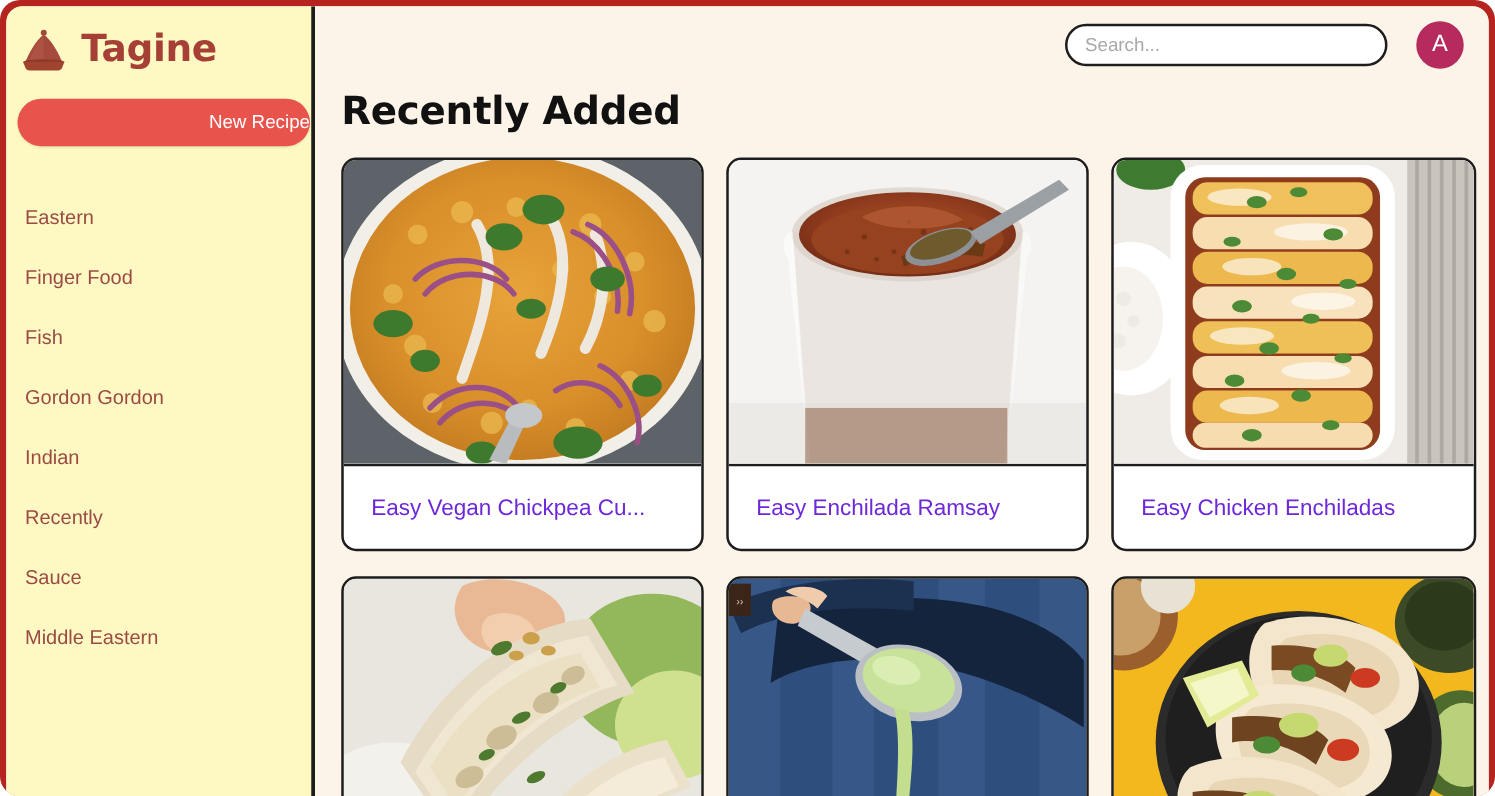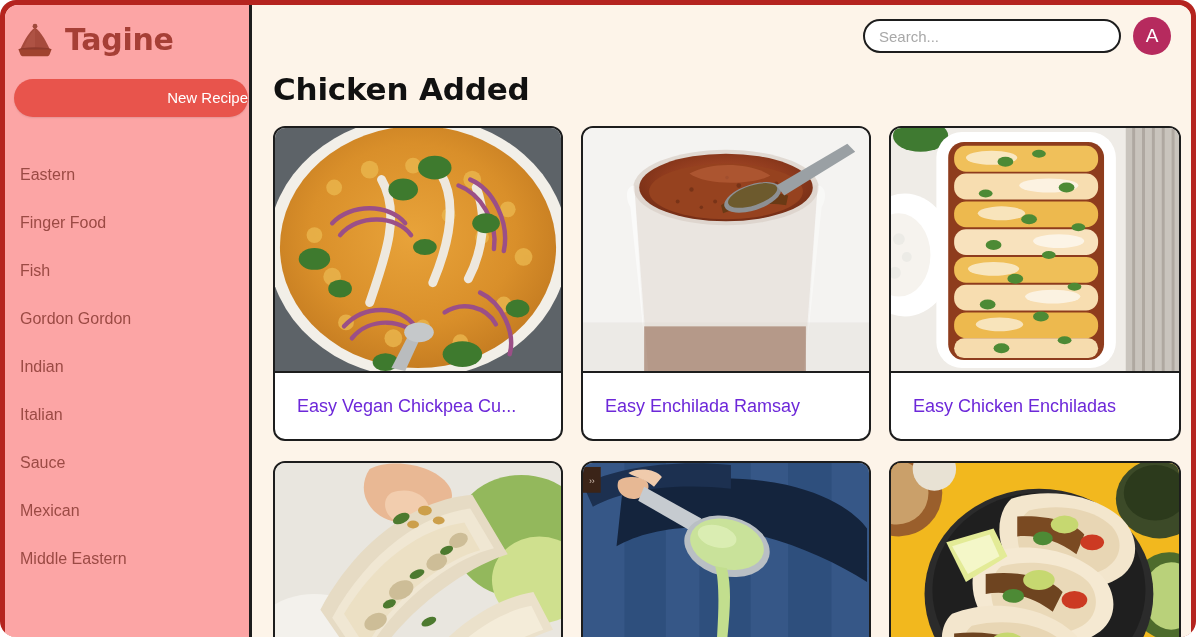--- a/index.html
+++ b/index.html
@@ -31,21 +31,21 @@
     overflow: hidden;
     display: flex;
     background: #fdf4e9;
   }
 
   
   #sidebar {
     width: 247px;
     min-width: 247px;
     height: 632px;
-    background: #fca5a5;
+    background: #fef9c3;
     border-right: 3px solid #1d1d1d;
     padding: 0;
     position: relative;
     overflow: hidden;
   }
 
   .brand {
     display: flex;
     align-items: center;
     gap: 9px;
@@ -102,21 +102,21 @@
     position: relative;
     overflow: hidden;
   }
 
   #topbar {
     height: 62px;
     display: flex;
     align-items: center;
     justify-content: flex-end;
     padding: 0 20px 0 0;
-    gap: 12px;
+    gap: 23px;
   }
 
   .search-box {
     width: 258px;
     height: 34px;
     border: 2px solid #1d1d1d;
     border-radius: 17px;
     background: #ffffff;
     padding: 0 14px;
     font-size: 15px;
@@ -210,35 +210,34 @@
       </div>
 
       <button class="new-recipe-btn">New Recipe</button>
 
       <ul class="cat-list">
         <li class="cat-item">Eastern</li>
         <li class="cat-item">Finger Food</li>
         <li class="cat-item">Fish</li>
         <li class="cat-item">Gordon Gordon</li>
         <li class="cat-item">Indian</li>
-        <li class="cat-item">Italian</li>
+        <li class="cat-item">Recently</li>
         <li class="cat-item">Sauce</li>
-        <li class="cat-item">Mexican</li>
         <li class="cat-item">Middle Eastern</li>
       </ul>
     </aside>
 
     <section id="main">
 
       <div id="topbar">
         <input class="search-box" type="text" placeholder="Search..." style="">
         <div class="avatar">A</div>
       </div>
 
-      <h1 class="page-title">Chicken Added</h1>
+      <h1 class="page-title">Recently Added</h1>
 
       <div id="grid">
 
         <div class="card">
           <div class="card-thumb">
             <svg viewBox="0 0 290 245" preserveAspectRatio="none" xmlns="http://www.w3.org/2000/svg">
               <defs>
                 <radialGradient id="curryG" cx="48%" cy="45%" r="68%">
                   <stop offset="0%" stop-color="#e8a33a"></stop>
                   <stop offset="55%" stop-color="#d98f2a"></stop>

